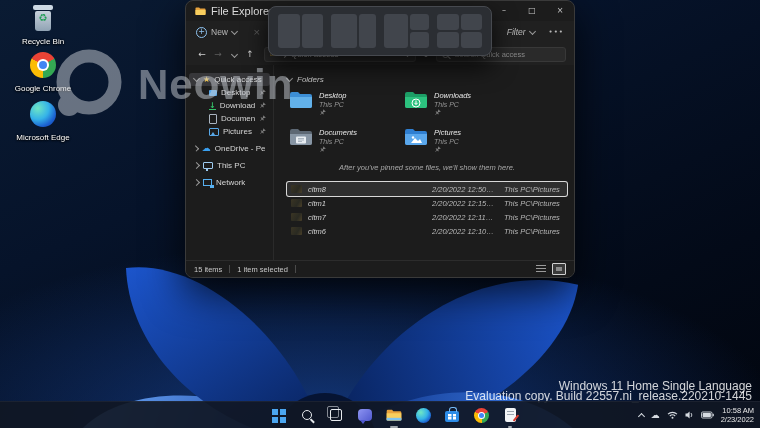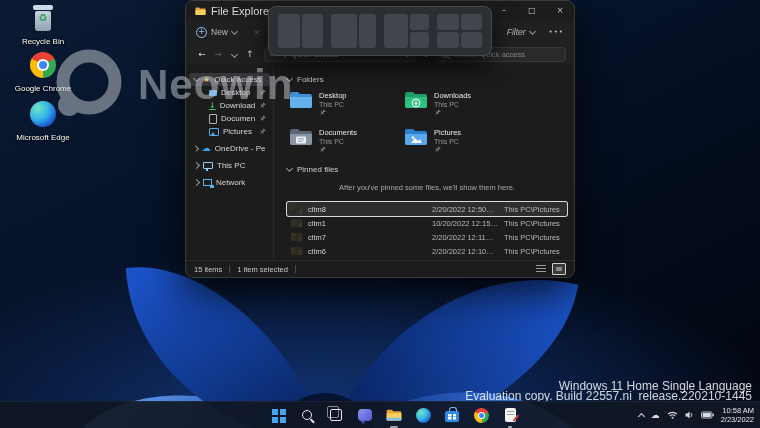--- a/index.html
+++ b/index.html
@@ -76,21 +76,21 @@
   .ico-doc{width:6px;height:8px;border:1px solid #aab4c0;border-radius:1px;}
   .ico-pic{width:8px;height:6px;border:1px solid #58a8e8;border-radius:1px;position:relative;}
   .ico-pic::after{content:"";position:absolute;left:1px;bottom:0;border-left:2px solid transparent;border-right:2px solid transparent;border-bottom:3px solid #58a8e8;}
   .ico-cloud{color:#3aa0f0;font-size:9px;}
   .ico-pc{width:8px;height:5px;border:1px solid #9ecbf0;border-radius:1px;position:relative;}
   .ico-pc::after{content:"";position:absolute;left:2px;bottom:-3px;width:2px;height:2px;background:#9ecbf0;}
   .ico-net{width:7px;height:5px;border:1px solid #58b0f0;position:relative;}
   .ico-net::after{content:"";position:absolute;right:-3px;bottom:-3px;width:4px;height:3px;background:#58b0f0;}
   .star{color:#f3c64a;font-size:8px;}
 
-  .main{flex:1;padding:8px 7px 0 13px;position:relative;}
+  .main{flex:1;padding:8px 7px 0 13px;position:relative;font-style:italic;}
   .sect-h{display:flex;align-items:center;gap:5px;font-size:8px;color:#cfcfcf;height:12px;}
   .tiles{display:grid;grid-template-columns:115px 115px;row-gap:12px;margin:6px 0 10px 2px;}
   .tile{display:flex;gap:6px;align-items:flex-start;}
   .tcol{display:flex;flex-direction:column;gap:1px;}
   .tname{font-size:7.5px;color:#e8e8e8;}
   .tloc{font-size:7px;color:#969696;}
   .empty-msg{text-align:center;font-size:7.5px;color:#a8a8a8;margin:8px 0 10px 0;}
   .rows{margin:4px 0 0 0;}
   .rrow{display:flex;align-items:center;height:14px;gap:6px;border-radius:2px;padding:0 4px;font-size:7.5px;color:#d2d2d2;}
   .rrow.sel{background:#2e2e2e;box-shadow:0 0 0 1px #d8d8d8;}
@@ -424,38 +424,34 @@
                     <rect x="2.8" y="1" width="4.4" height="1.2"></rect>
                     <rect x="4.3" y="1.6" width="1.4" height="3.6"></rect>
                     <rect x="2.4" y="5" width="5.2" height="1.2"></rect>
                     <rect x="4.6" y="6.2" width="0.9" height="3"></rect>
                   </g>
                 </svg>
             </div>
           </div>
         </div>
 
-        <div class="sect-h">
-          <span class="chv down"></span>
-          <span>Pinned files</span>
-        </div>
         <div class="empty-msg">After you've pinned some files, we'll show them here.</div>
 
 
         <div class="rows">
           <div class="rrow sel">
             <span class="thumb"></span>
             <span class="rname">cltm8</span>
             <span class="rdate">2/20/2022 12:50…</span>
             <span class="rpath">This PC\Pictures</span>
           </div>
           <div class="rrow">
             <span class="thumb"></span>
             <span class="rname">cltm1</span>
-            <span class="rdate">10/20/2022 12:15…</span>
+            <span class="rdate">2/20/2022 12:15…</span>
             <span class="rpath">This PC\Pictures</span>
           </div>
           <div class="rrow">
             <span class="thumb"></span>
             <span class="rname">cltm7</span>
             <span class="rdate">2/20/2022 12:11…</span>
             <span class="rpath">This PC\Pictures</span>
           </div>
           <div class="rrow">
             <span class="thumb"></span>

